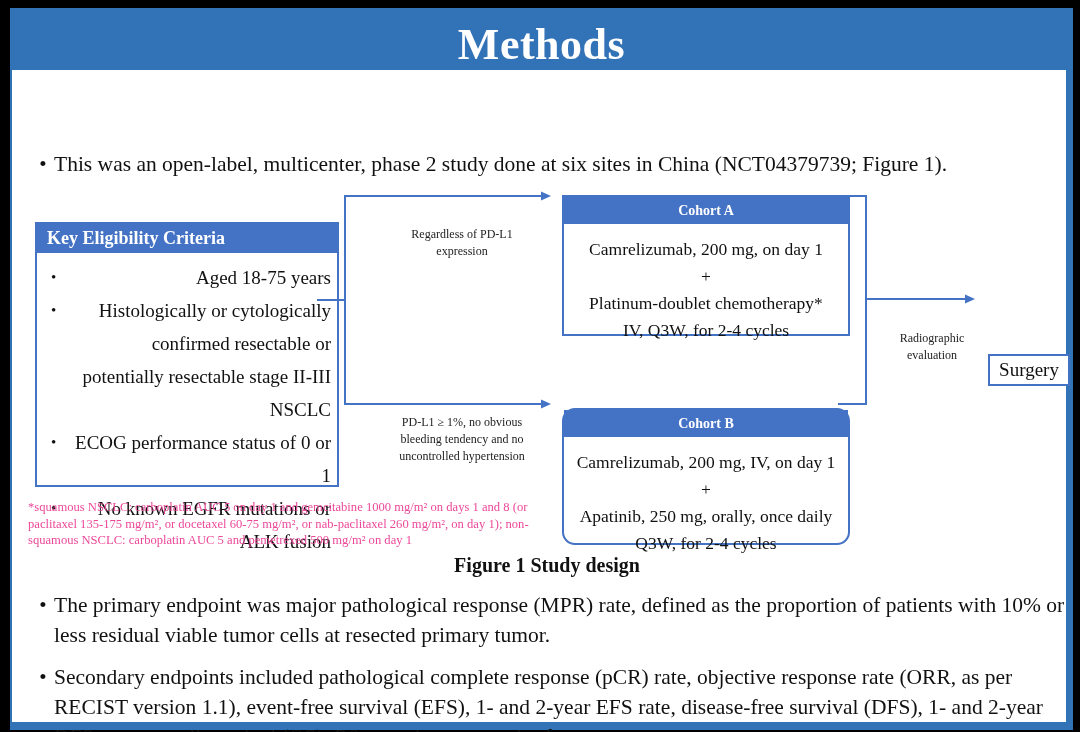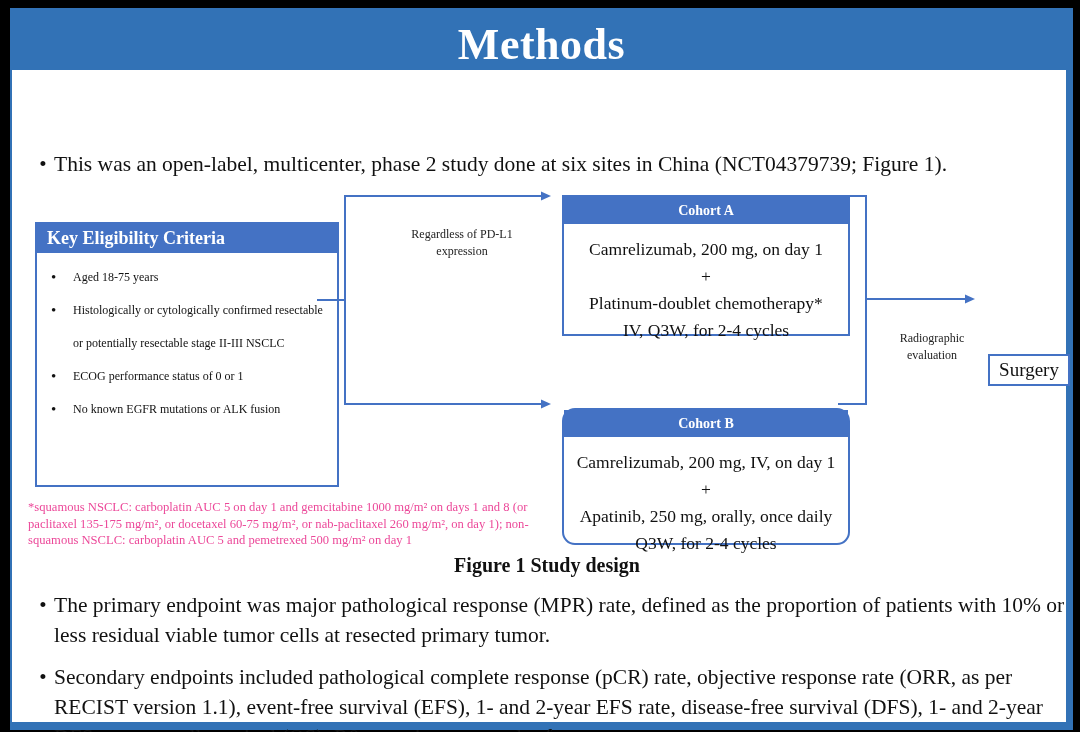--- a/index.html
+++ b/index.html
@@ -16,21 +16,21 @@
   .bullet .txt{font-size:21.5px;line-height:30px;}
   .intro{left:20px;top:79px;width:1040px;}
   .b2{left:20px;top:520px;width:1034px;}
   .b3{left:20px;top:592px;width:1040px;}
   
   .fbox{position:absolute;box-sizing:border-box;background:#fff;border:2px solid #4472c4;}
   .fbox .hd{background:#4472c4;color:#fff;font-weight:bold;display:flex;align-items:center;}
   .elig{left:6px;top:152px;width:304px;height:265px;margin-left:17px;}
   .elig .hd{height:29px;font-size:18px;padding-left:10px;}
   .elig ul{list-style:none;margin:8px 0 0 0;padding:0 6px 0 8px;}
-  .elig li{position:relative;padding-left:28px;font-size:12px;line-height:33px;}
+  .elig li{position:relative;padding-left:28px;font-size:19px;line-height:33px;text-align:right;}
   .elig li::before{content:"•";position:absolute;left:6px;font-size:15px;}
   .cohort{width:288px;}
   .cohort .hd{height:27px;font-size:14px;justify-content:center;}
   .cohort .body{text-align:center;font-size:17.5px;line-height:27px;padding-top:12px;}
   .cohortA{left:550px;top:125px;height:141px;}
   .cohortB{left:550px;top:338px;height:137px;border-radius:13px;}
   .surgery{left:976px;top:284px;width:82px;height:32px;display:flex;align-items:center;
            justify-content:center;font-size:19px;}
   .flowlabel{position:absolute;text-align:center;font-size:12px;line-height:17px;
              white-space:pre-line;color:#222;}
@@ -64,20 +64,23 @@
       <ul>
         <li>Aged 18-75 years</li>
         <li>Histologically or cytologically confirmed resectable or potentially resectable stage II-III NSCLC</li>
         <li>ECOG performance status of 0 or 1</li>
         <li>No known EGFR mutations or ALK fusion</li>
       </ul>
     </div>
 
     <div class="flowlabel lab-top">Regardless of PD-L1
 expression</div>
+    <div class="flowlabel lab-bot">PD-L1 ≥ 1%, no obvious
+bleeding tendency and no
+uncontrolled hypertension</div>
 
     <div class="fbox cohort cohortA">
       <div class="hd">Cohort A</div>
       <div class="body">
         <div>Camrelizumab, 200 mg, on day 1</div>
         <div>+</div>
         <div>Platinum-doublet chemotherapy*</div>
         <div>IV, Q3W, for 2-4 cycles</div>
       </div>
     </div>

